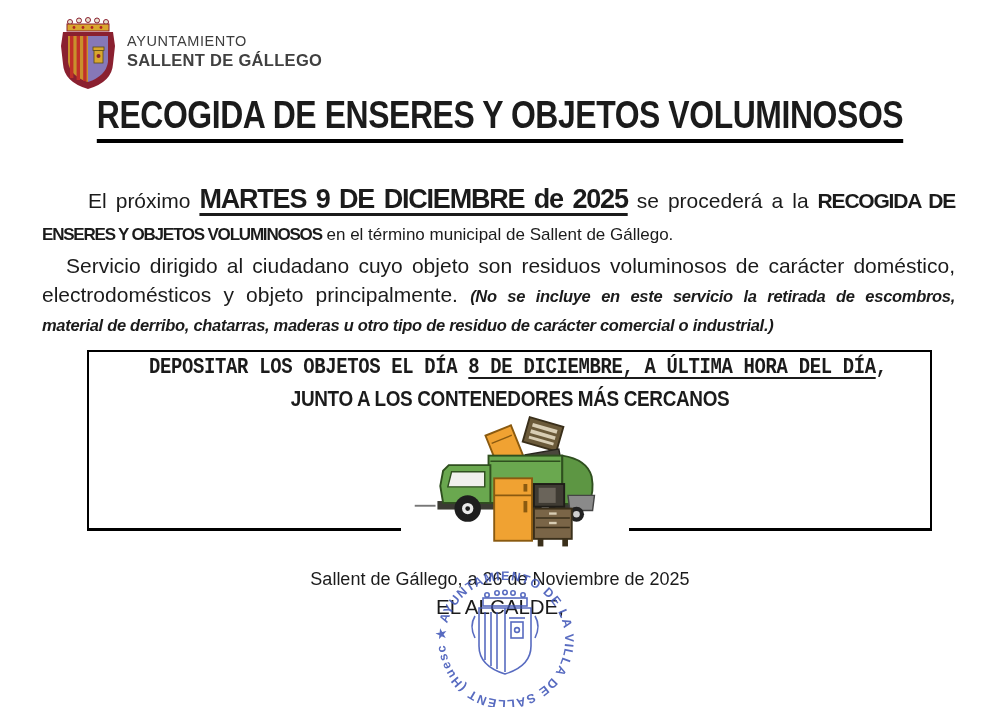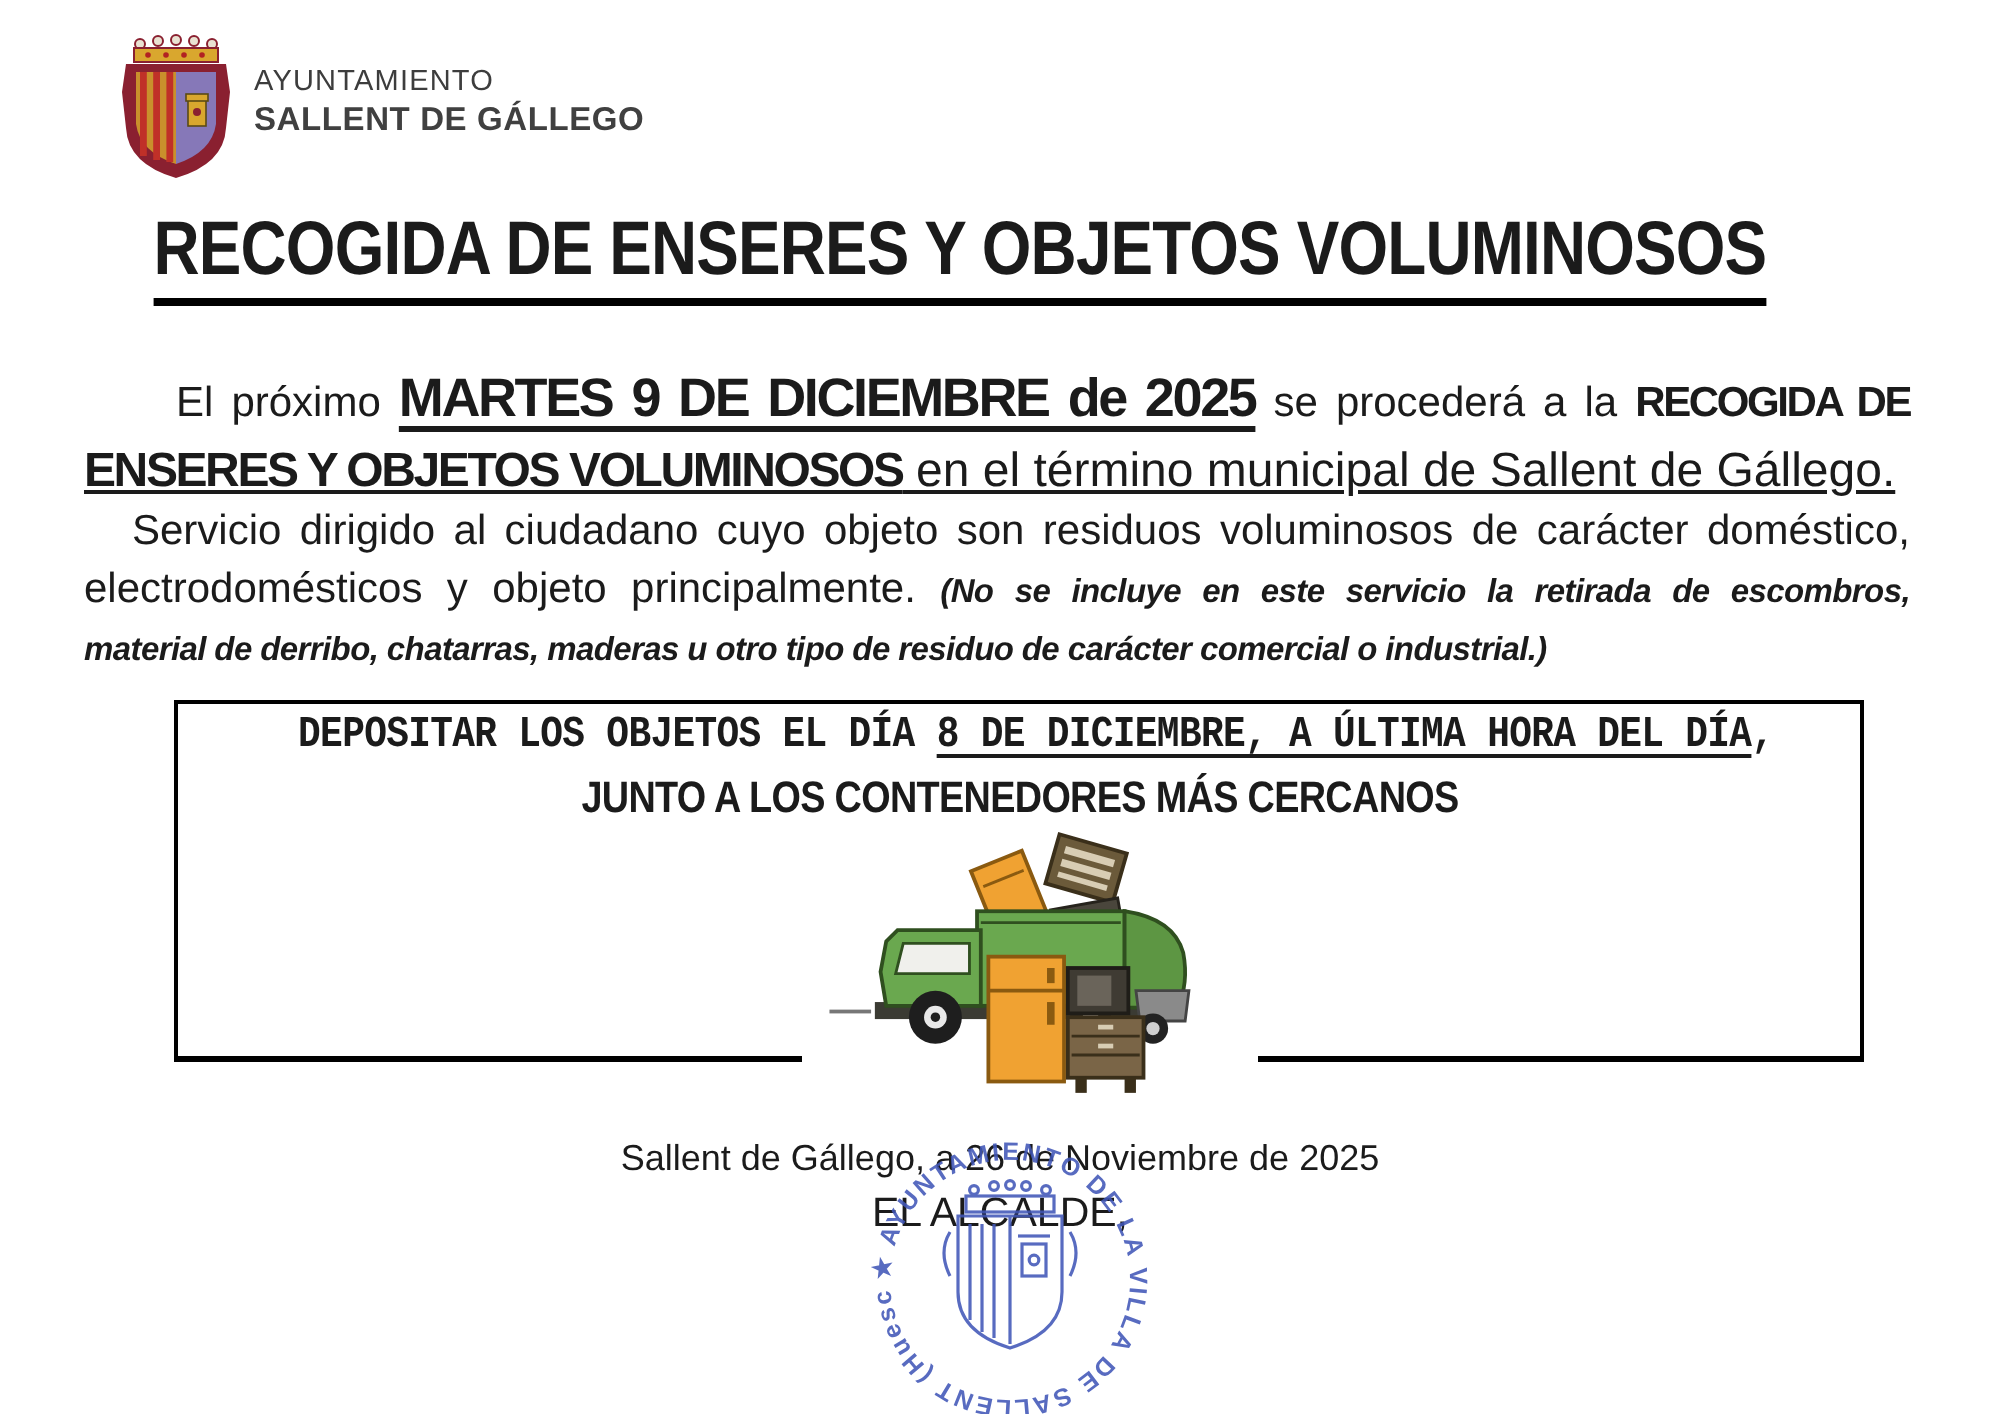--- a/index.html
+++ b/index.html
@@ -13,34 +13,34 @@
   .page { position: relative; width: 1000px; height: 707px; background: #fff; }
 
   
   .header { position: absolute; top: 16px; left: 58px; display: flex; align-items: flex-start; }
   .logo-svg { width: 60px; height: 74px; }
   .org-text { margin-left: 9px; margin-top: 16px; line-height: 1.25; }
   .org-line1 { font-size: 14.5px; letter-spacing: 0.6px; color: #3d3d3d; }
   .org-line2 { font-size: 16.5px; font-weight: 700; letter-spacing: 0.3px; color: #404040; }
 
   
-  .title-wrap { position: absolute; top: 104px; left: 0; width: 1000px; }
+  .title-wrap { position: absolute; top: 94px; left: 0; width: 1000px; text-align: center; }
   .title-inner {
     display: inline-block; white-space: nowrap;
     transform: scaleX(0.84); transform-origin: 50% 50%;
     font-size: 38px; font-weight: 700; letter-spacing: -0.5px;
     padding-bottom: 2px; border-bottom: 4px solid #000;
   }
 
   
   .para { position: absolute; left: 42px; width: 913px; }
   .jline { text-align: justify; text-align-last: justify; white-space: nowrap; }
   .intro { top: 180px; }
   .intro .l1 { line-height: 38px; padding-left: 46px; font-size: 21px; }
-  .intro .l2 { line-height: 30px; font-size: 24px; white-space: nowrap; text-decoration: underline; }
+  .intro .l2 { line-height: 30px; font-size: 17px; white-space: nowrap; }
   .seg-date {
     font-size: 27px; font-weight: 700; letter-spacing: -1.2px;
     text-decoration: underline; text-decoration-thickness: 2.5px; text-underline-offset: 5px;
   }
   .seg-bold-cond { font-weight: 700; letter-spacing: -1.2px; }
 
   .desc { top: 251px; font-size: 21px; }
   .desc .dline { line-height: 29px; white-space: nowrap; }
   .desc .d1 { padding-left: 24px; }
   .note { font-weight: 700; font-style: italic; font-size: 16.5px; letter-spacing: -0.3px; }

